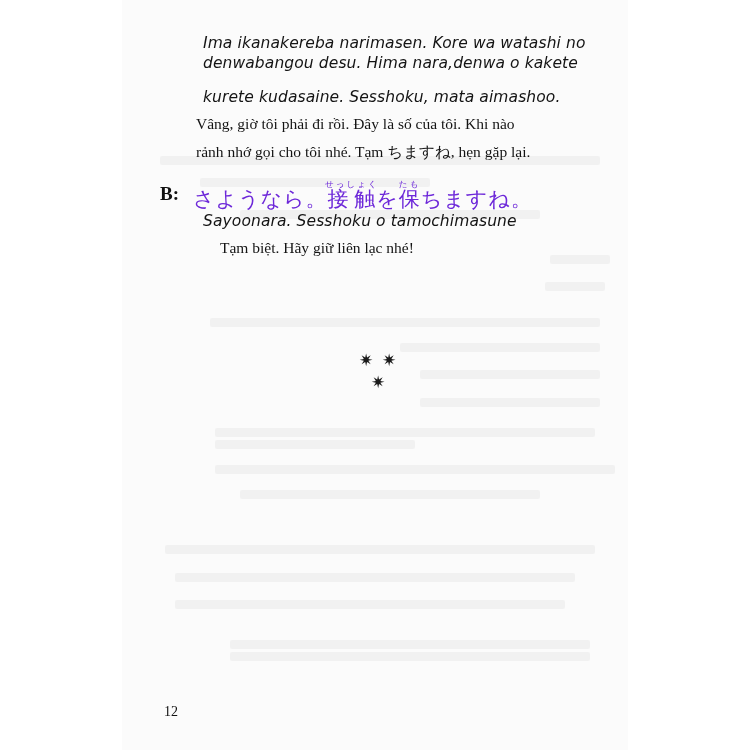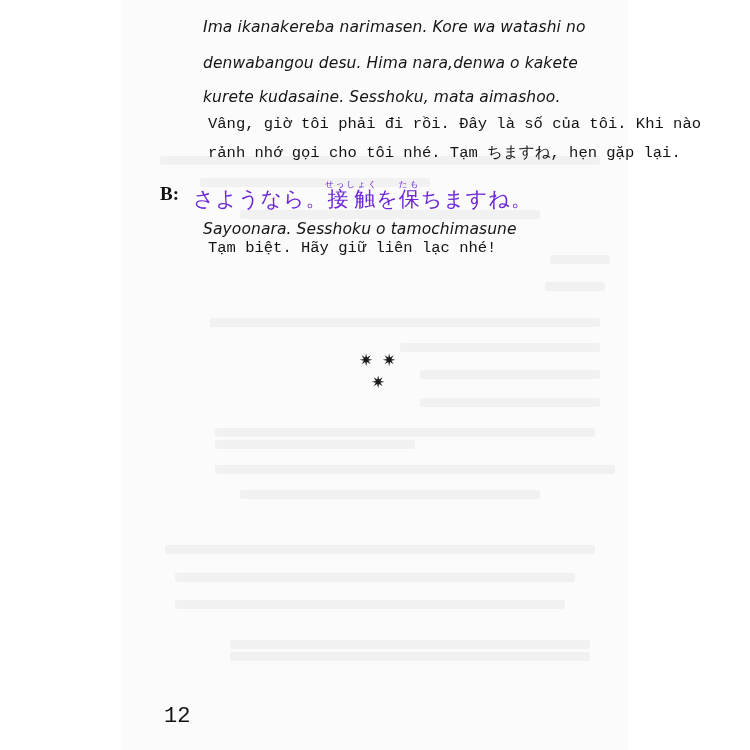--- a/index.html
+++ b/index.html
@@ -34,22 +34,22 @@
       left: 203px;
       font-family: "DejaVu Sans", sans-serif;
       font-style: italic;
       font-size: 15.5px;
       letter-spacing: 0.1px;
       white-space: nowrap;
       color: #141414;
     }
     .line-vn {
       position: absolute;
-      left: 208px;
-      font-family: Liberation Mono, monospace;
+      left: 196px;
+      font-family: Liberation Serif, serif;
       font-size: 15.5px;
       white-space: nowrap;
       color: #141414;
     }
     .speaker {
       position: absolute;
       left: 160px;
       top: 183px;
       font-family: "Liberation Serif", serif;
       font-weight: bold;
@@ -81,22 +81,22 @@
     }
     .ast {
       position: absolute;
       line-height: 1;
       font-family: "DejaVu Sans", sans-serif;
     }
     .page-number {
       position: absolute;
       left: 164px;
       top: 704px;
-      font-family: Liberation Mono, monospace;
-      font-size: 22px;
+      font-family: Liberation Serif, serif;
+      font-size: 14px;
       color: #111111;
     }
   </style>
 </head>
 <body>
 
 <div class="page"></div>
 
 <div>
   <div class="ghost" style="left:160px; top:156px; width:440px;"></div>
@@ -113,38 +113,38 @@
   <div class="ghost" style="left:215px; top:465px; width:400px;"></div>
   <div class="ghost" style="left:240px; top:490px; width:300px;"></div>
   <div class="ghost" style="left:165px; top:545px; width:430px;"></div>
   <div class="ghost" style="left:175px; top:573px; width:400px;"></div>
   <div class="ghost" style="left:175px; top:600px; width:390px;"></div>
   <div class="ghost" style="left:230px; top:640px; width:360px;"></div>
   <div class="ghost" style="left:230px; top:652px; width:360px;"></div>
 </div>
 
 <div>
-  <div class="line-it" style="top:18px;">Ima ikanakereba narimasen. Kore wa watashi no</div>
+  <div class="line-it" style="top:34px;">Ima ikanakereba narimasen. Kore wa watashi no</div>
   <div class="line-it" style="top:54px;">denwabangou desu. Hima nara,denwa o kakete</div>
   <div class="line-it" style="top:88px;">kurete kudasaine. Sesshoku, mata aimashoo.</div>
 </div>
 
 <div>
   <div class="line-vn" style="top:115px;">Vâng, giờ tôi phải đi rồi. Đây là số của tôi. Khi nào</div>
   <div class="line-vn" style="top:142px;">rảnh nhớ gọi cho tôi nhé. Tạm ちますね, hẹn gặp lại.</div>
 </div>
 
 <div class="speaker">B:</div>
 
 <div class="jp-line">
   <span>さようなら。</span><ruby><span>接触</span><rt>せっしょく</rt></ruby><span>を</span><ruby><span>保</span><rt>たも</rt></ruby><span>ちますね。</span>
 </div>
 
-<div class="line-it" style="top:220px;">Sayoonara. Sesshoku o tamochimasune</div>
-<div class="line-vn" style="top:239px;">Tạm biệt. Hãy giữ liên lạc nhé!</div>
+<div class="line-it" style="top:212px;">Sayoonara. Sesshoku o tamochimasune</div>
+<div class="line-vn" style="top:239px;margin-left:24px;">Tạm biệt. Hãy giữ liên lạc nhé!</div>
 
 <div class="asterisks">
   <span class="ast" style="left:2px; top:0px;">✷</span>
   <span class="ast" style="left:25px; top:0px;">✷</span>
   <span class="ast" style="left:14px; top:22px;">✷</span>
 </div>
 
 <div class="page-number">12</div>
 
 </body></html>

